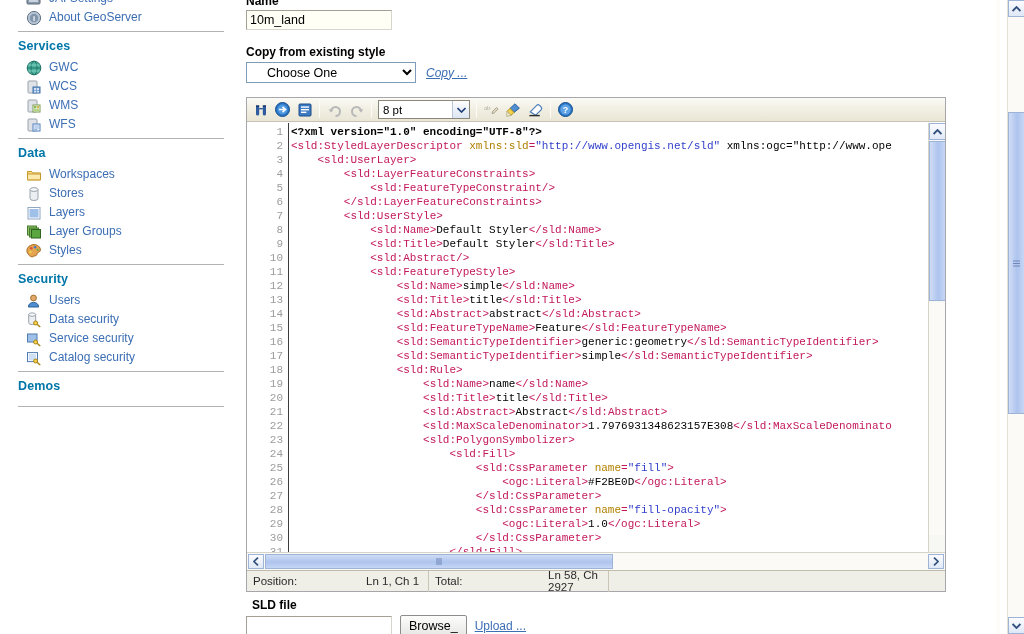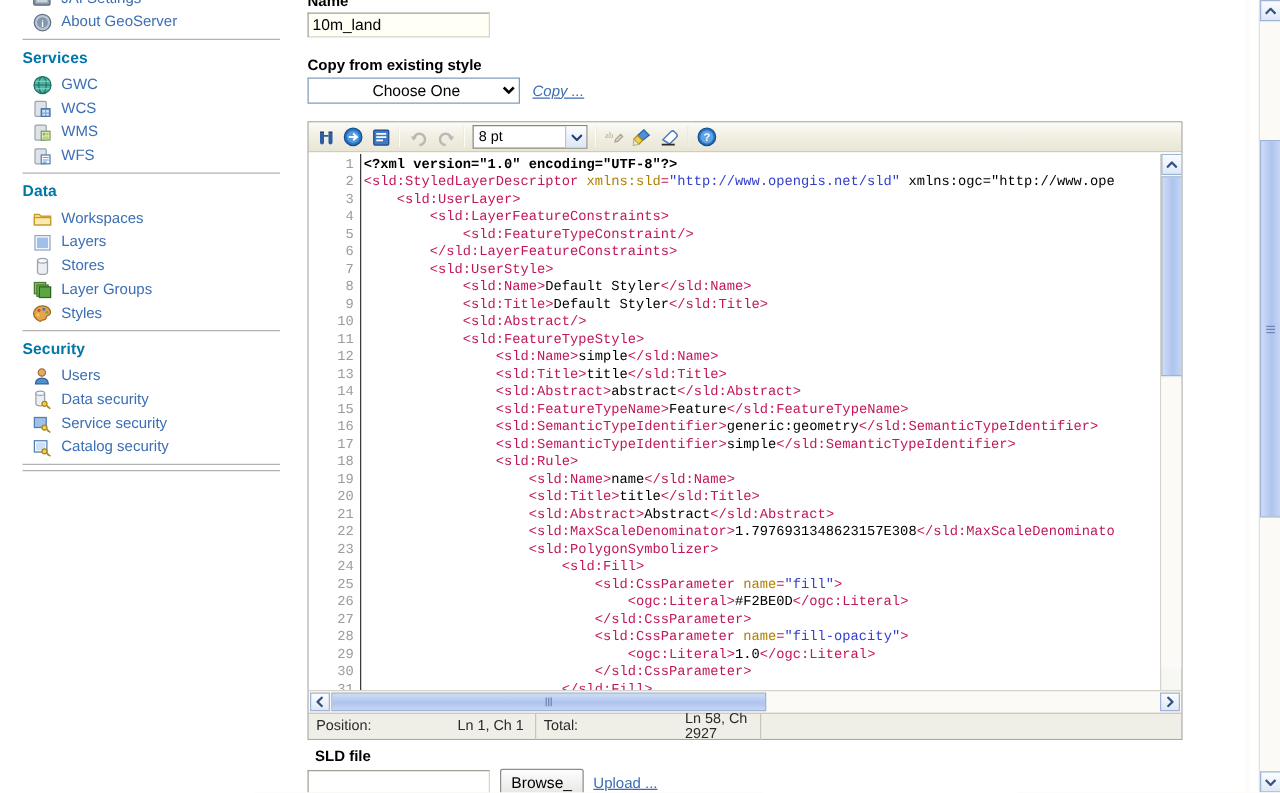--- a/index.html
+++ b/index.html
@@ -97,21 +97,20 @@
     gap: 10px;
   }
   select.style-select {
     width: 170px;
     height: 21px;
     font-family: "Liberation Sans", sans-serif;
     font-size: 12.5px;
     border: 1px solid #7f9db9;
     background: #ffffff;
     padding-left: 16px;
-    text-align: center;
   }
   .copy-link {
     color: #3c6eb4;
     font-style: italic;
     font-size: 12px;
   }
 
   
   #editor-wrap {
     position: absolute;
@@ -409,34 +408,34 @@
             <path d="M1.5 4.5 h4 l1.2 1.4 h7.8 v7 h-13 z" fill="#f6c council"></path>
             <path d="M1.5 4.5 h4 l1.2 1.4 h7.8 v7 h-13 z" fill="#fbd97a" stroke="#c79a30"></path>
             <path d="M1.5 7 h13 v5.9 h-13 z" fill="#fce9ad" stroke="#c79a30"></path>
           </svg>
         </span>
         <span class="label">Workspaces</span>
       </div>
       <div class="nav-item">
         <span class="ico">
           <svg width="16" height="16" viewBox="0 0 16 16">
+            <path d="M4 3.5 h8 v9 a4 2 0 0 1 -8 0 z" fill="#eceff2" stroke="#9aa3ad"></path>
+            <ellipse cx="8" cy="3.5" rx="4" ry="1.9" fill="#f8fafc" stroke="#9aa3ad"></ellipse>
+          </svg>
+        </span>
+        <span class="label">Stores</span>
+      </div>
+      <div class="nav-item">
+        <span class="ico">
+          <svg width="16" height="16" viewBox="0 0 16 16">
             <rect x="2" y="2.5" width="12" height="11.5" fill="#ffffff" stroke="#8fa6c4"></rect>
             <rect x="3.5" y="4" width="9" height="8.5" fill="#9fc0e8"></rect>
           </svg>
         </span>
         <span class="label">Layers</span>
-      </div>
-      <div class="nav-item">
-        <span class="ico">
-          <svg width="16" height="16" viewBox="0 0 16 16">
-            <path d="M4 3.5 h8 v9 a4 2 0 0 1 -8 0 z" fill="#eceff2" stroke="#9aa3ad"></path>
-            <ellipse cx="8" cy="3.5" rx="4" ry="1.9" fill="#f8fafc" stroke="#9aa3ad"></ellipse>
-          </svg>
-        </span>
-        <span class="label">Stores</span>
       </div>
       <div class="nav-item">
         <span class="ico">
           <svg width="16" height="16" viewBox="0 0 16 16">
             <rect x="1.5" y="2" width="9" height="9" fill="#8cc06a" stroke="#477a2d"></rect>
             <rect x="3.5" y="4" width="9" height="9" fill="#74b455" stroke="#477a2d"></rect>
             <rect x="5.5" y="5.5" width="9" height="8.5" fill="#5aa741" stroke="#2f6420"></rect>
           </svg>
         </span>
         <span class="label">Layer Groups</span>
@@ -496,20 +495,21 @@
             <circle cx="9.6" cy="11" r="2" fill="#f5d04a" stroke="#ab8516"></circle>
             <path d="M11.1 12.2 L14.3 15 M13 13.3 l-.9 1" stroke="#ab8516" stroke-width="1.3" fill="none"></path>
           </svg>
         </span>
         <span class="label">Catalog security</span>
       </div>
       <div class="nav-rule"></div>
     </div>
 
     <div class="nav-section">
+      <div class="nav-header" style="padding-bottom:9px;">Demos</div>
       <div class="nav-rule"></div>
     </div>
 
   </div>
 
   <div id="main">
 
     <div class="field-label" style="margin-top:-6px;">Name</div>
     <input class="txt-input" type="text" value="10m_land" style="">
 

